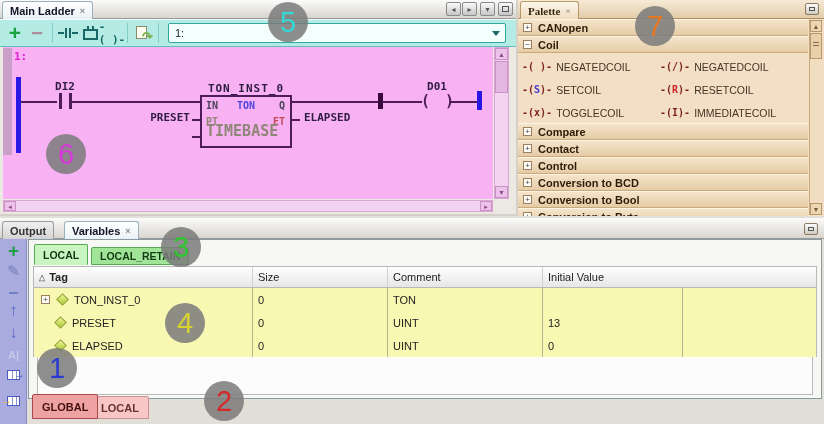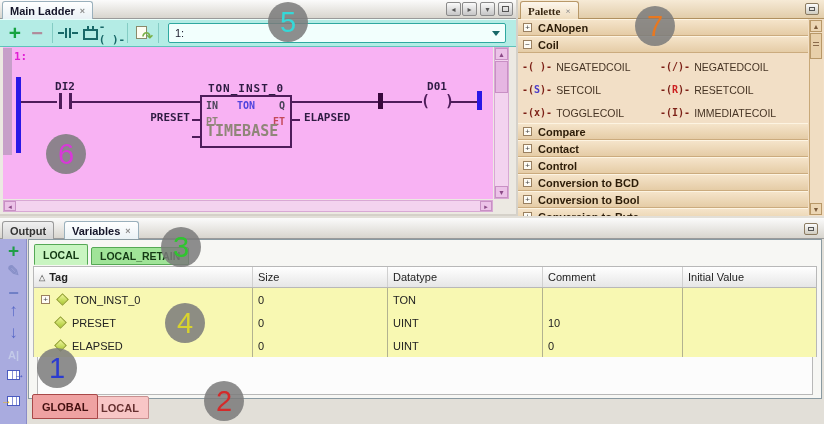--- a/index.html
+++ b/index.html
@@ -349,23 +349,20 @@
       <div class="vtable">
         <div class="vrow vhead">
           <div class="cell">
             <span style="color:#777;font-size:8px;">△</span>
             <span>Tag</span>
           </div>
           <div class="cell">
               <span>Size</span>
             </div>
           <div class="cell">
-              <span>Datatype</span>
-            </div>
-          <div class="cell">
               <span>Comment</span>
             </div>
           <div class="cell">
               <span>Initial Value</span>
             </div>
         </div>
         <div class="vbody">
           <div class="vrow">
             <div class="cell">
               <span class="expander" style="margin:0 4px 0 2px;">+</span>
@@ -377,21 +374,21 @@
             <div class="cell"></div>
             <div class="cell"></div>
           </div>
           <div class="vrow">
             <div class="cell" style="padding-left:18px;">
               <span class="diamond"></span>
               <span>PRESET</span>
             </div>
             <div class="cell">0</div>
             <div class="cell">UINT</div>
-            <div class="cell">10</div>
+            <div class="cell">13</div>
             <div class="cell"></div>
           </div>
           <div class="vrow">
             <div class="cell" style="padding-left:18px;">
               <span class="diamond"></span>
               <span>ELAPSED</span>
             </div>
             <div class="cell">0</div>
             <div class="cell">UINT</div>
             <div class="cell">0</div>

